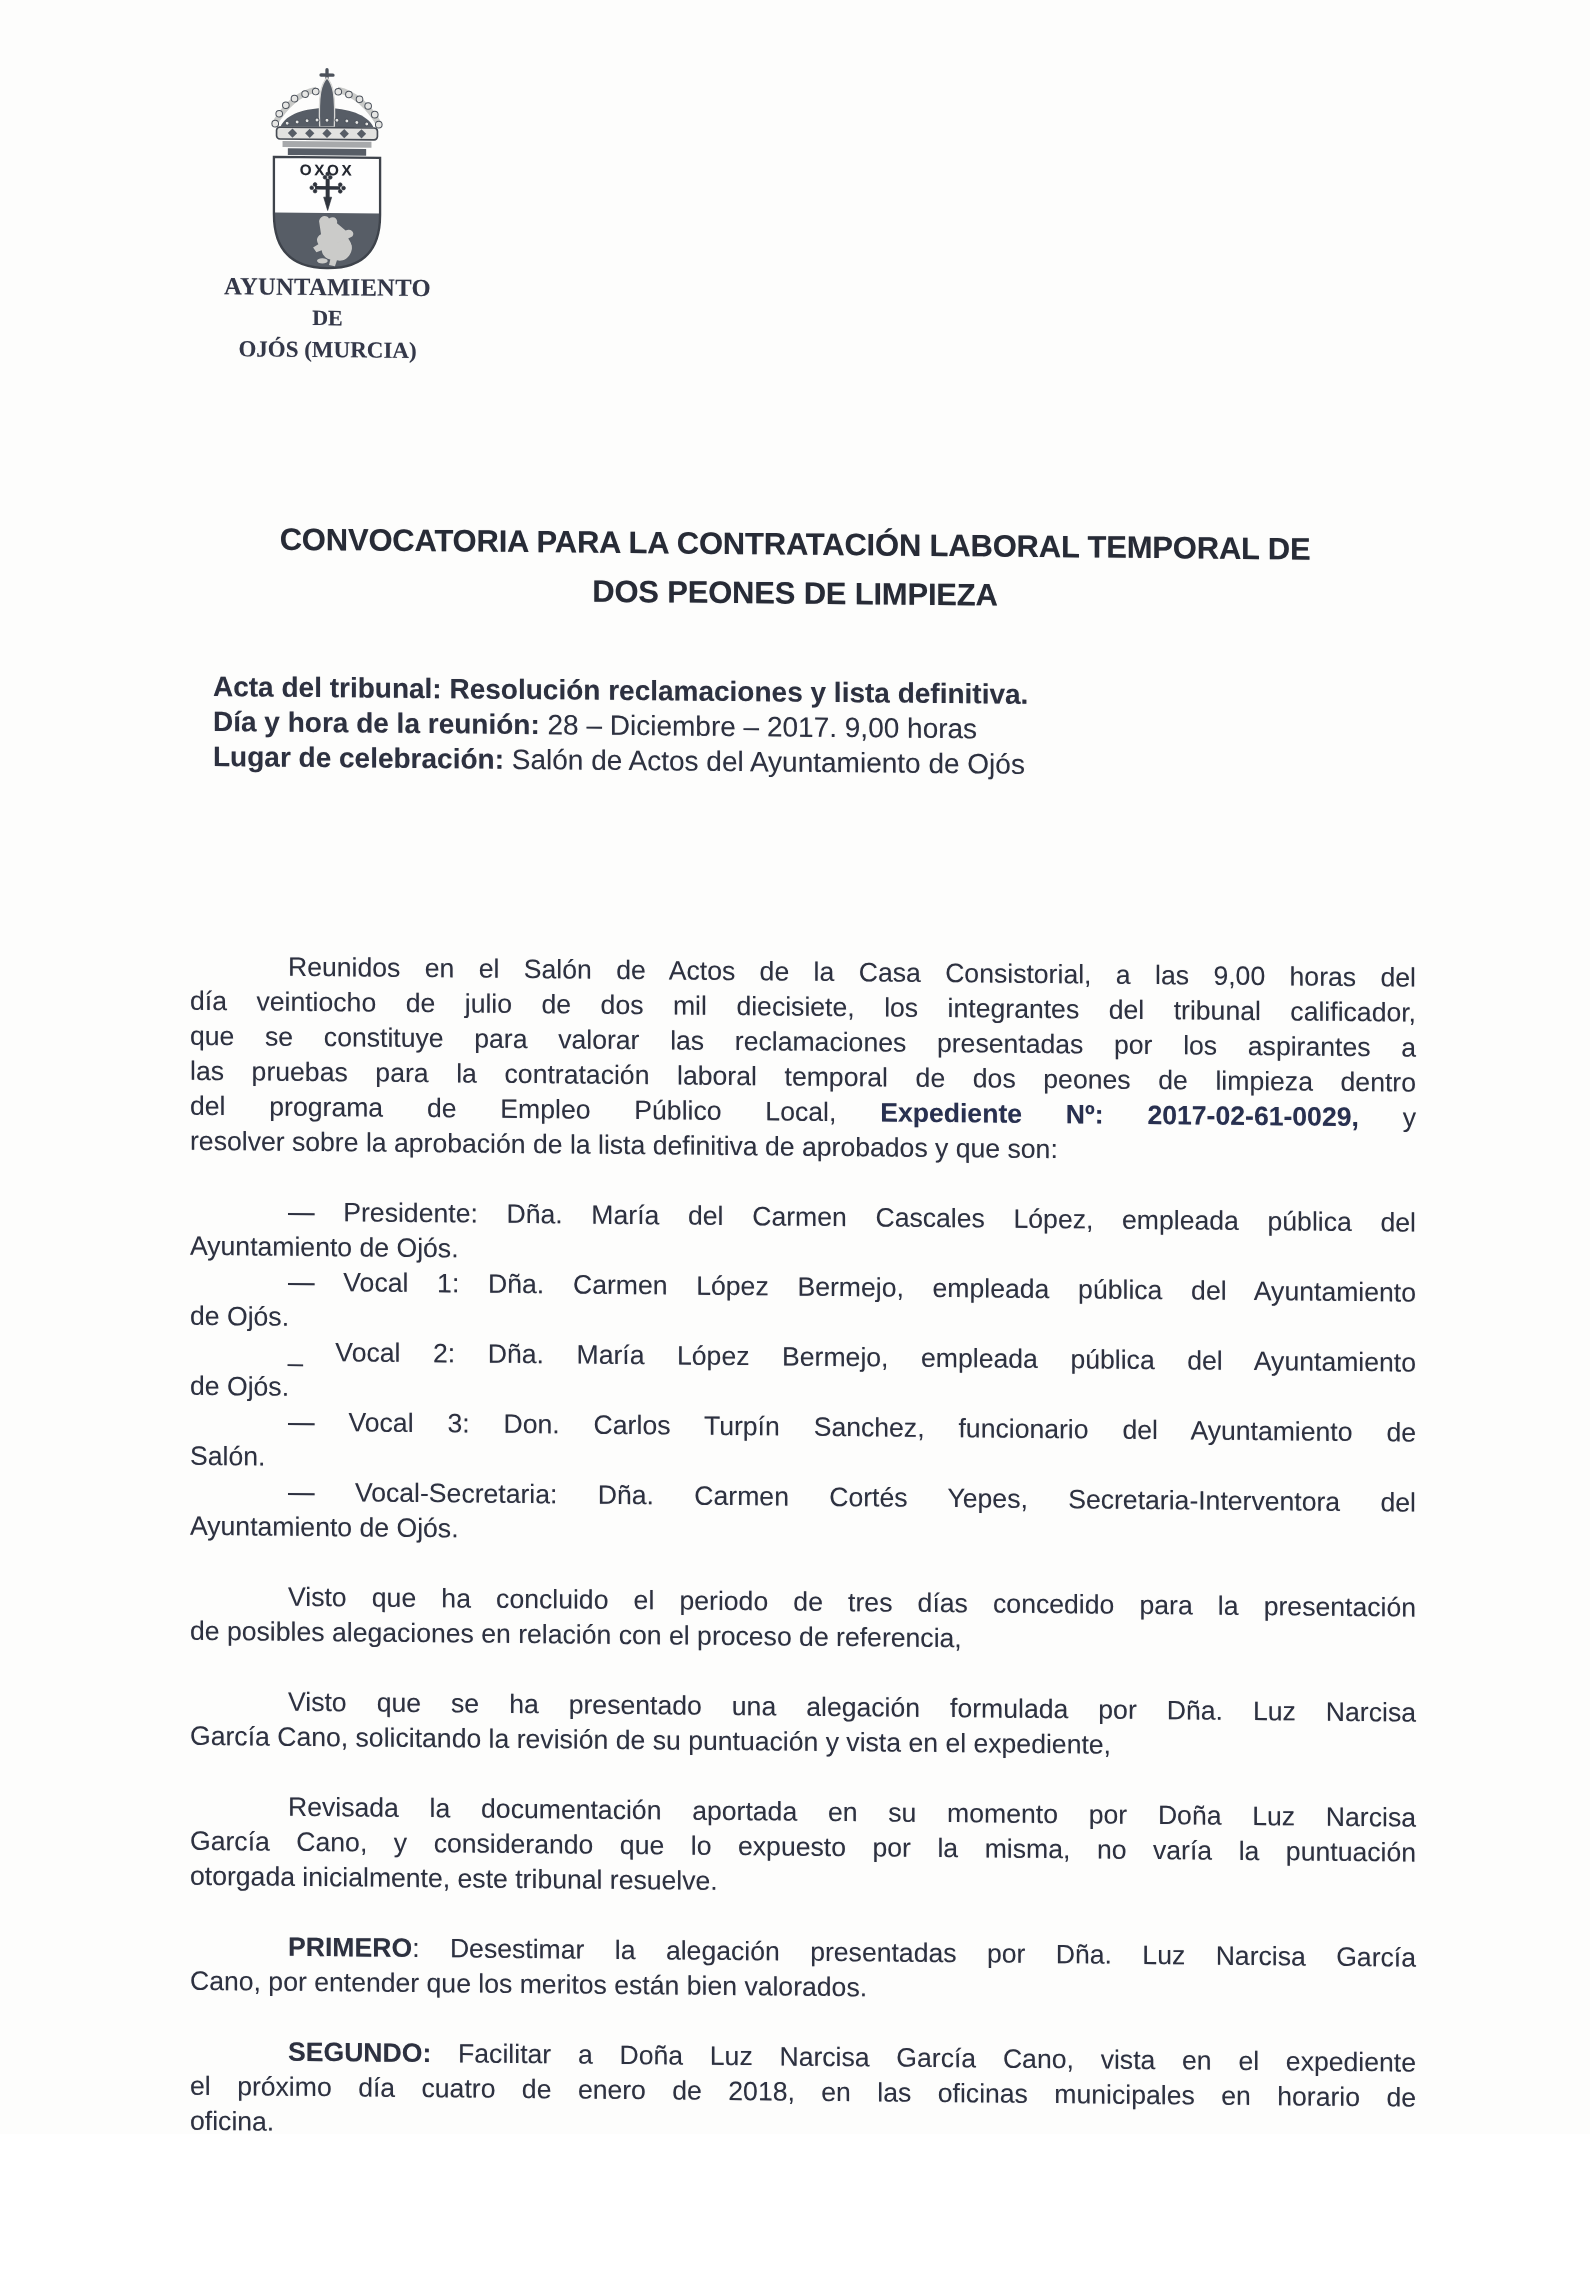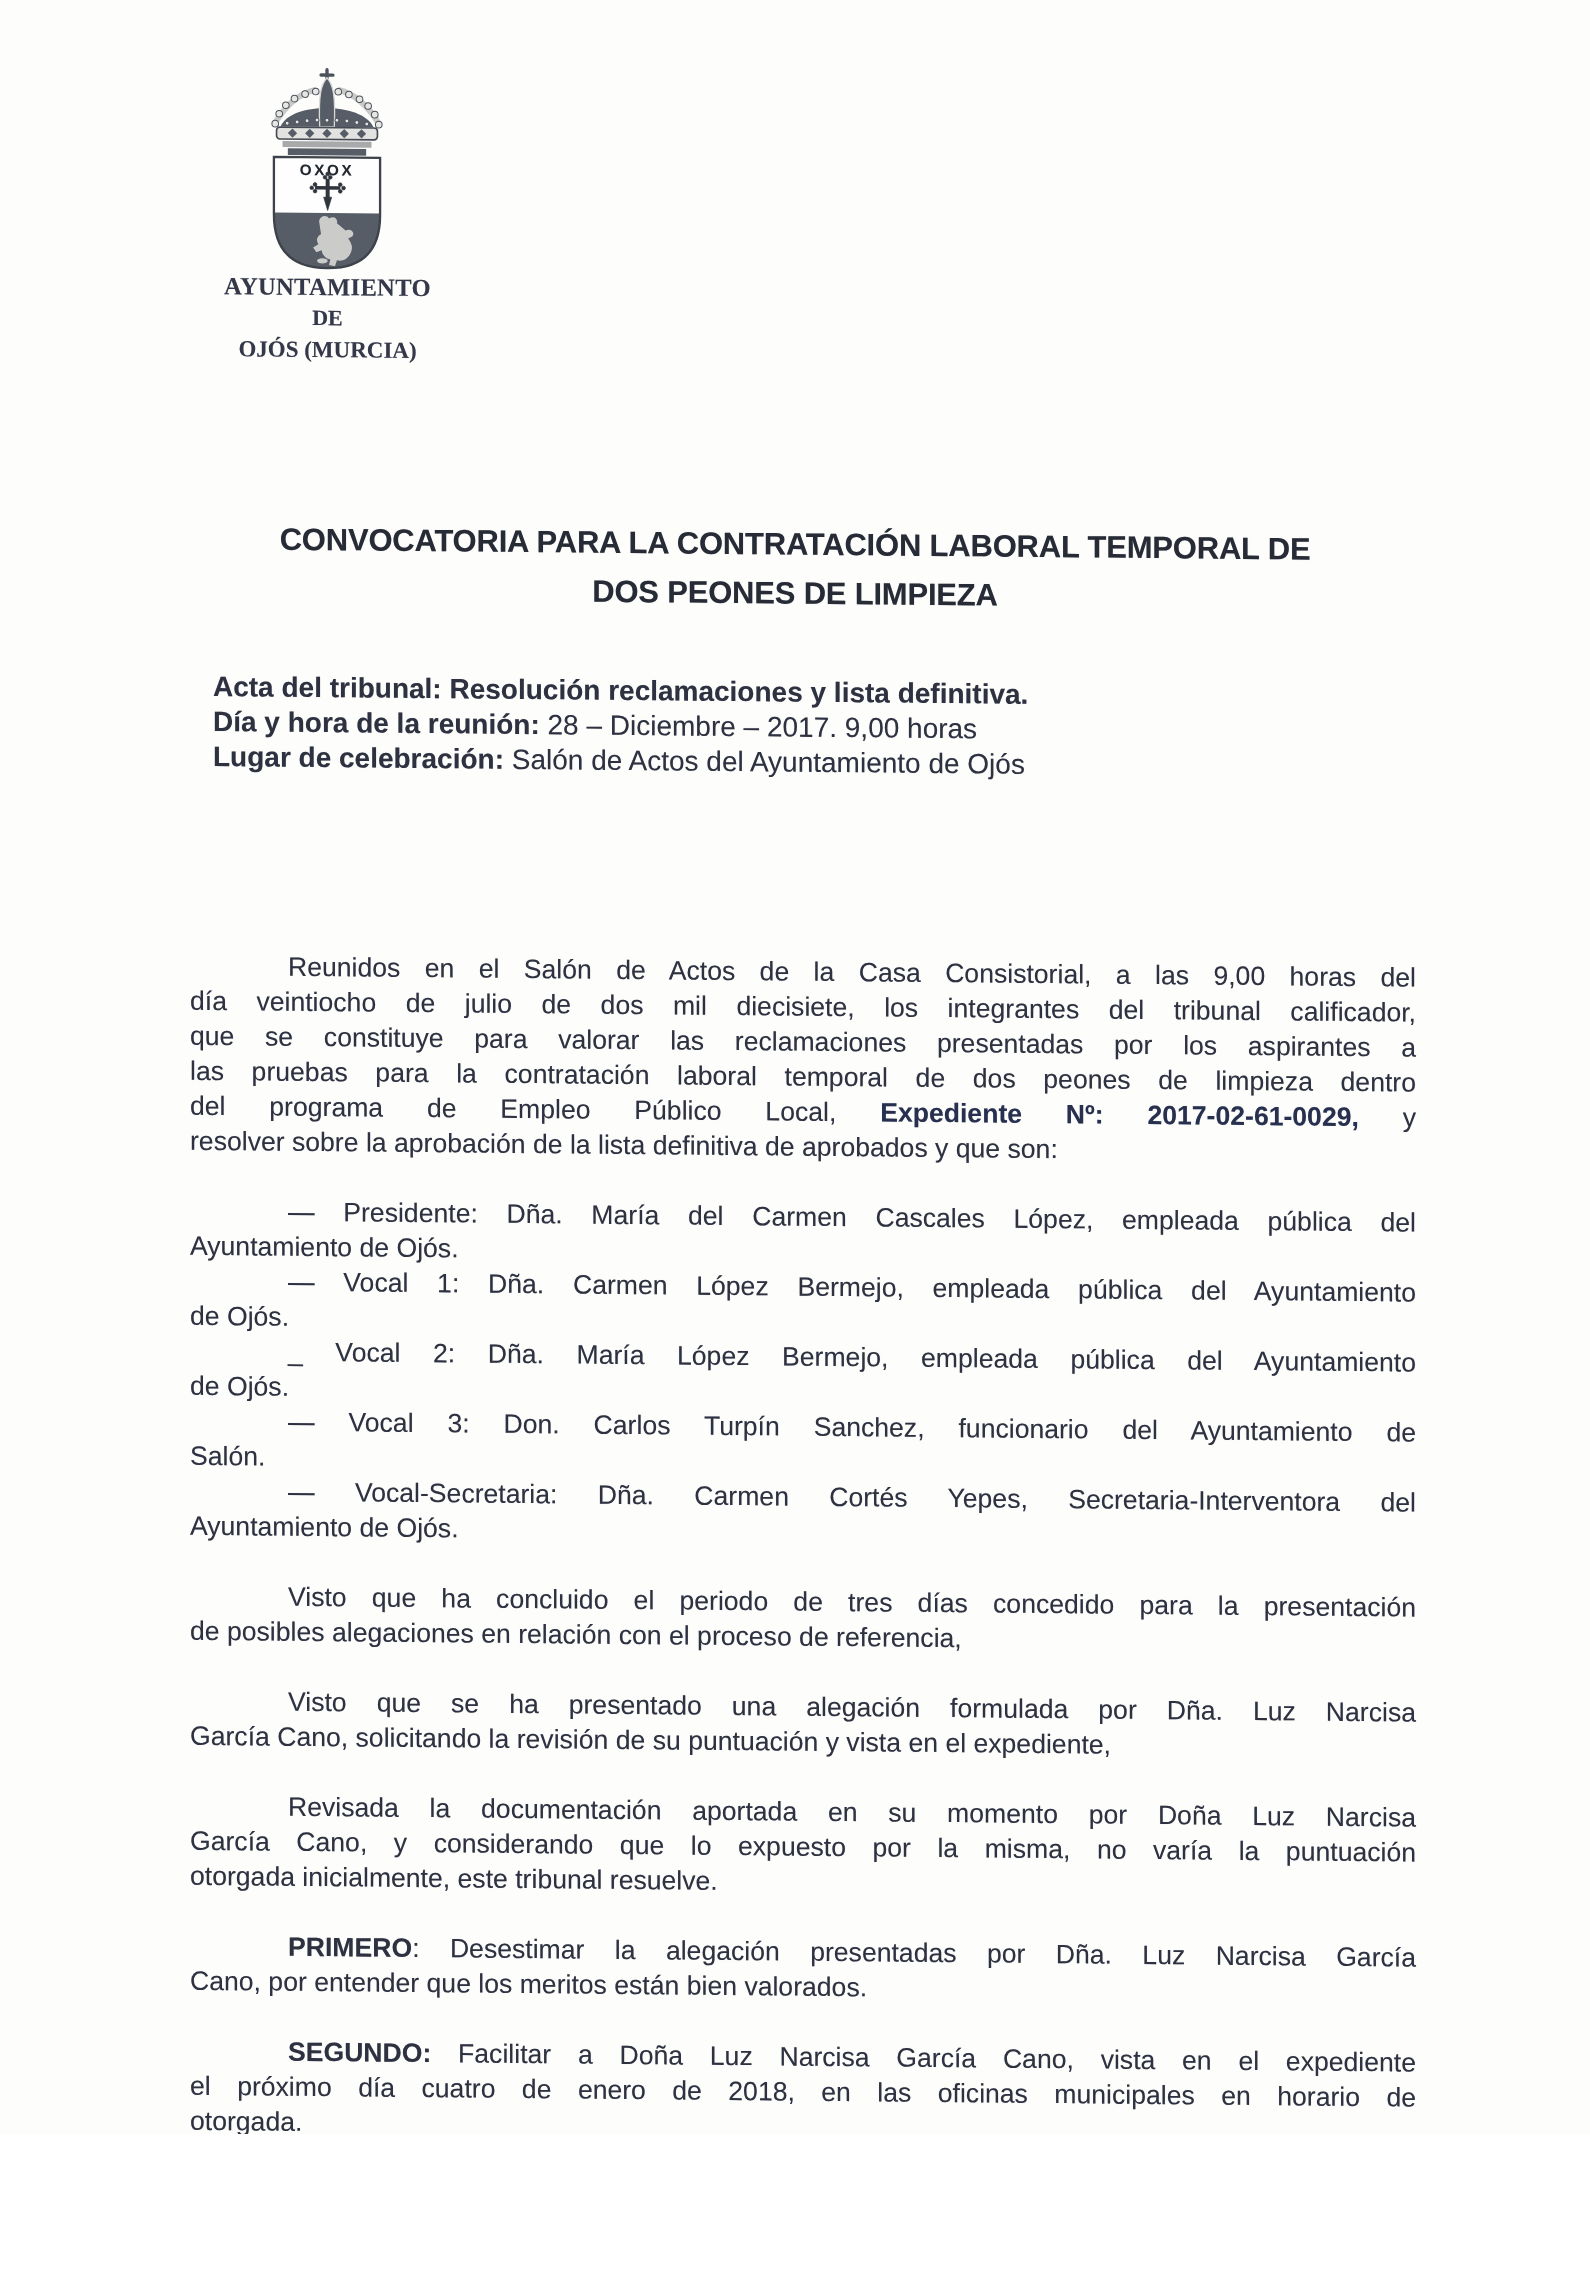--- a/index.html
+++ b/index.html
@@ -188,21 +188,21 @@
           <div class="ln j"><span class="">García Cano, y considerando que lo expuesto por la misma, no varía la puntuación</span></div>
           <div class="ln"><span class="">otorgada inicialmente, este tribunal resuelve.</span></div>
         </div>
         <div class="para">
           <div class="ln ind j"><span class="b">PRIMERO</span><span class="">: Desestimar la alegación presentadas por Dña. Luz Narcisa García</span></div>
           <div class="ln"><span class="">Cano, por entender que los meritos están bien valorados.</span></div>
         </div>
         <div class="para">
           <div class="ln ind j"><span class="b">SEGUNDO:</span><span class=""> Facilitar a Doña Luz Narcisa García Cano, vista en el expediente</span></div>
           <div class="ln j"><span class="">el próximo día cuatro de enero de 2018, en las oficinas municipales en horario de</span></div>
-          <div class="ln"><span class="">otorgada.</span></div>
+          <div class="ln"><span class="">oficina.</span></div>
         </div>
         <div class="para">
           <div class="ln ind j"><span class="b">TERCERO:</span><span class=""> Aprobar definitivamente la lista de candidatos, por orden de</span></div>
           <div class="ln"><span class="">puntuación:</span></div>
         </div>
       </div>
 
     <div class="pageno">1</div>
 
   </div>

